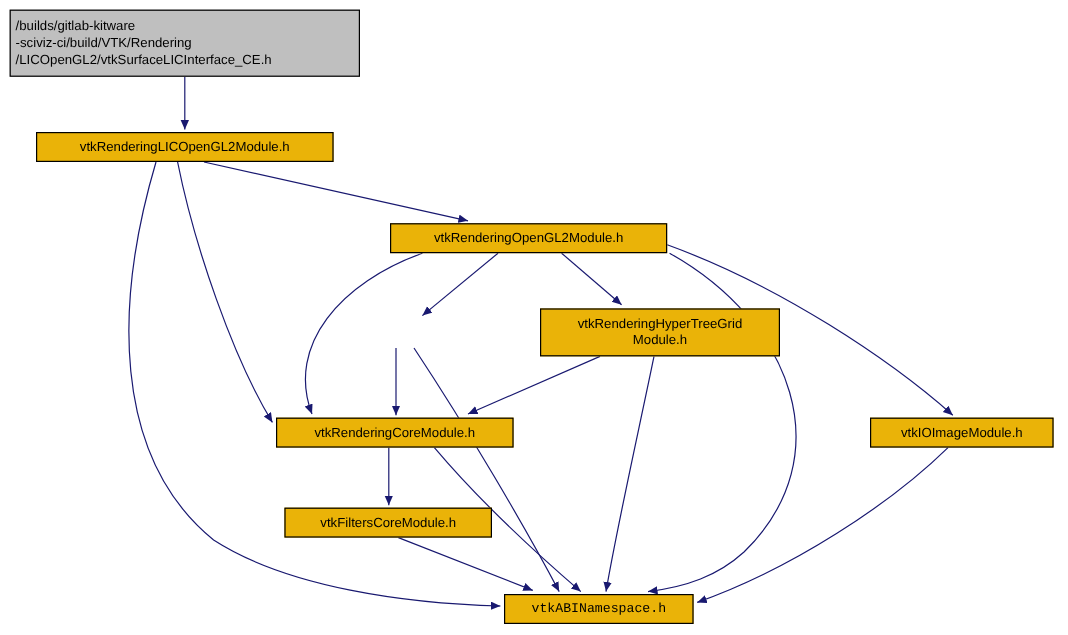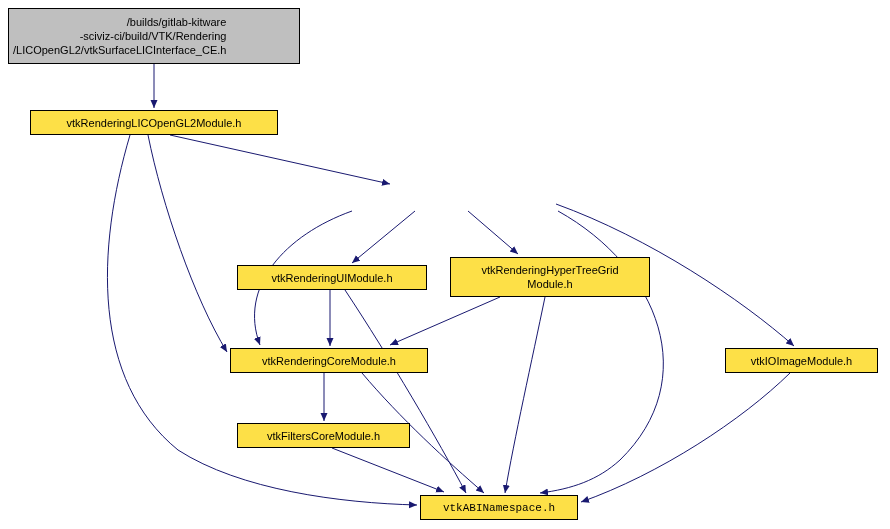--- a/index.html
+++ b/index.html
@@ -9,31 +9,31 @@
     font-family:"Liberation Sans","DejaVu Sans",sans-serif;
     background:#ffffff;
     overflow:hidden;
   }
   svg.edges{position:absolute;left:0;top:0;width:890px;height:529px;}
   .edge{stroke:#191970;stroke-width:1;fill:none;}
   .node{
     position:absolute;
     display:flex;align-items:center;justify-content:center;
     border:1px solid #000000;
-    background:#fde047;
+    background:#eab308;
     font-size:11px;color:#000000;
     text-align:center;
     white-space:pre-line;
     line-height:14px;
     box-sizing:border-box;
     padding:1px 4px;
   }
   .node.root{
     background:#bfbfbf;
-    text-align:right;
+    text-align:left;
     justify-content:flex-start;
   }
   #n-surface{left:8px;top:8px;width:292px;height:56px;}
   #n-lic{left:30px;top:110px;width:248px;height:25px;}
   #n-opengl2{left:325px;top:186px;width:231px;height:25px;}
   #n-ui{left:237px;top:265px;width:190px;height:25px;}
   #n-htg{left:450px;top:257px;width:200px;height:40px;text-align:center;}
   #n-core{left:230px;top:348px;width:198px;height:25px;}
   #n-ioimage{left:725px;top:348px;width:153px;height:25px;}
   #n-filters{left:237px;top:423px;width:173px;height:25px;}
@@ -66,21 +66,21 @@
     <path class="edge" marker-end="url(#arrow)" d="M324,373 L324,421"></path>
     <path class="edge" marker-end="url(#arrow)" d="M362,373 C400,418 448,462 484,493"></path>
     <path class="edge" marker-end="url(#arrow)" d="M332,448 L444,492"></path>
     <path class="edge" marker-end="url(#arrow)" d="M790,373 C742,420 660,474 581,502"></path>
   </svg>
 
   <div class="node root" id="n-surface">/builds/gitlab-kitware
 -sciviz-ci/build/VTK/Rendering
 /LICOpenGL2/vtkSurfaceLICInterface_CE.h</div>
   <div class="node" id="n-lic">vtkRenderingLICOpenGL2Module.h</div>
-  <div class="node" id="n-ui">vtkRenderingUIModule.h</div>
+  <div class="node" id="n-opengl2">vtkRenderingOpenGL2Module.h</div>
   <div class="node" id="n-htg">vtkRenderingHyperTreeGrid
 Module.h</div>
   <div class="node" id="n-ioimage">vtkIOImageModule.h</div>
   <div class="node" id="n-core">vtkRenderingCoreModule.h</div>
   <div class="node" id="n-filters">vtkFiltersCoreModule.h</div>
   <div class="node" id="n-abi">vtkABINamespace.h</div>
 
 </div>
 
 </body></html>

